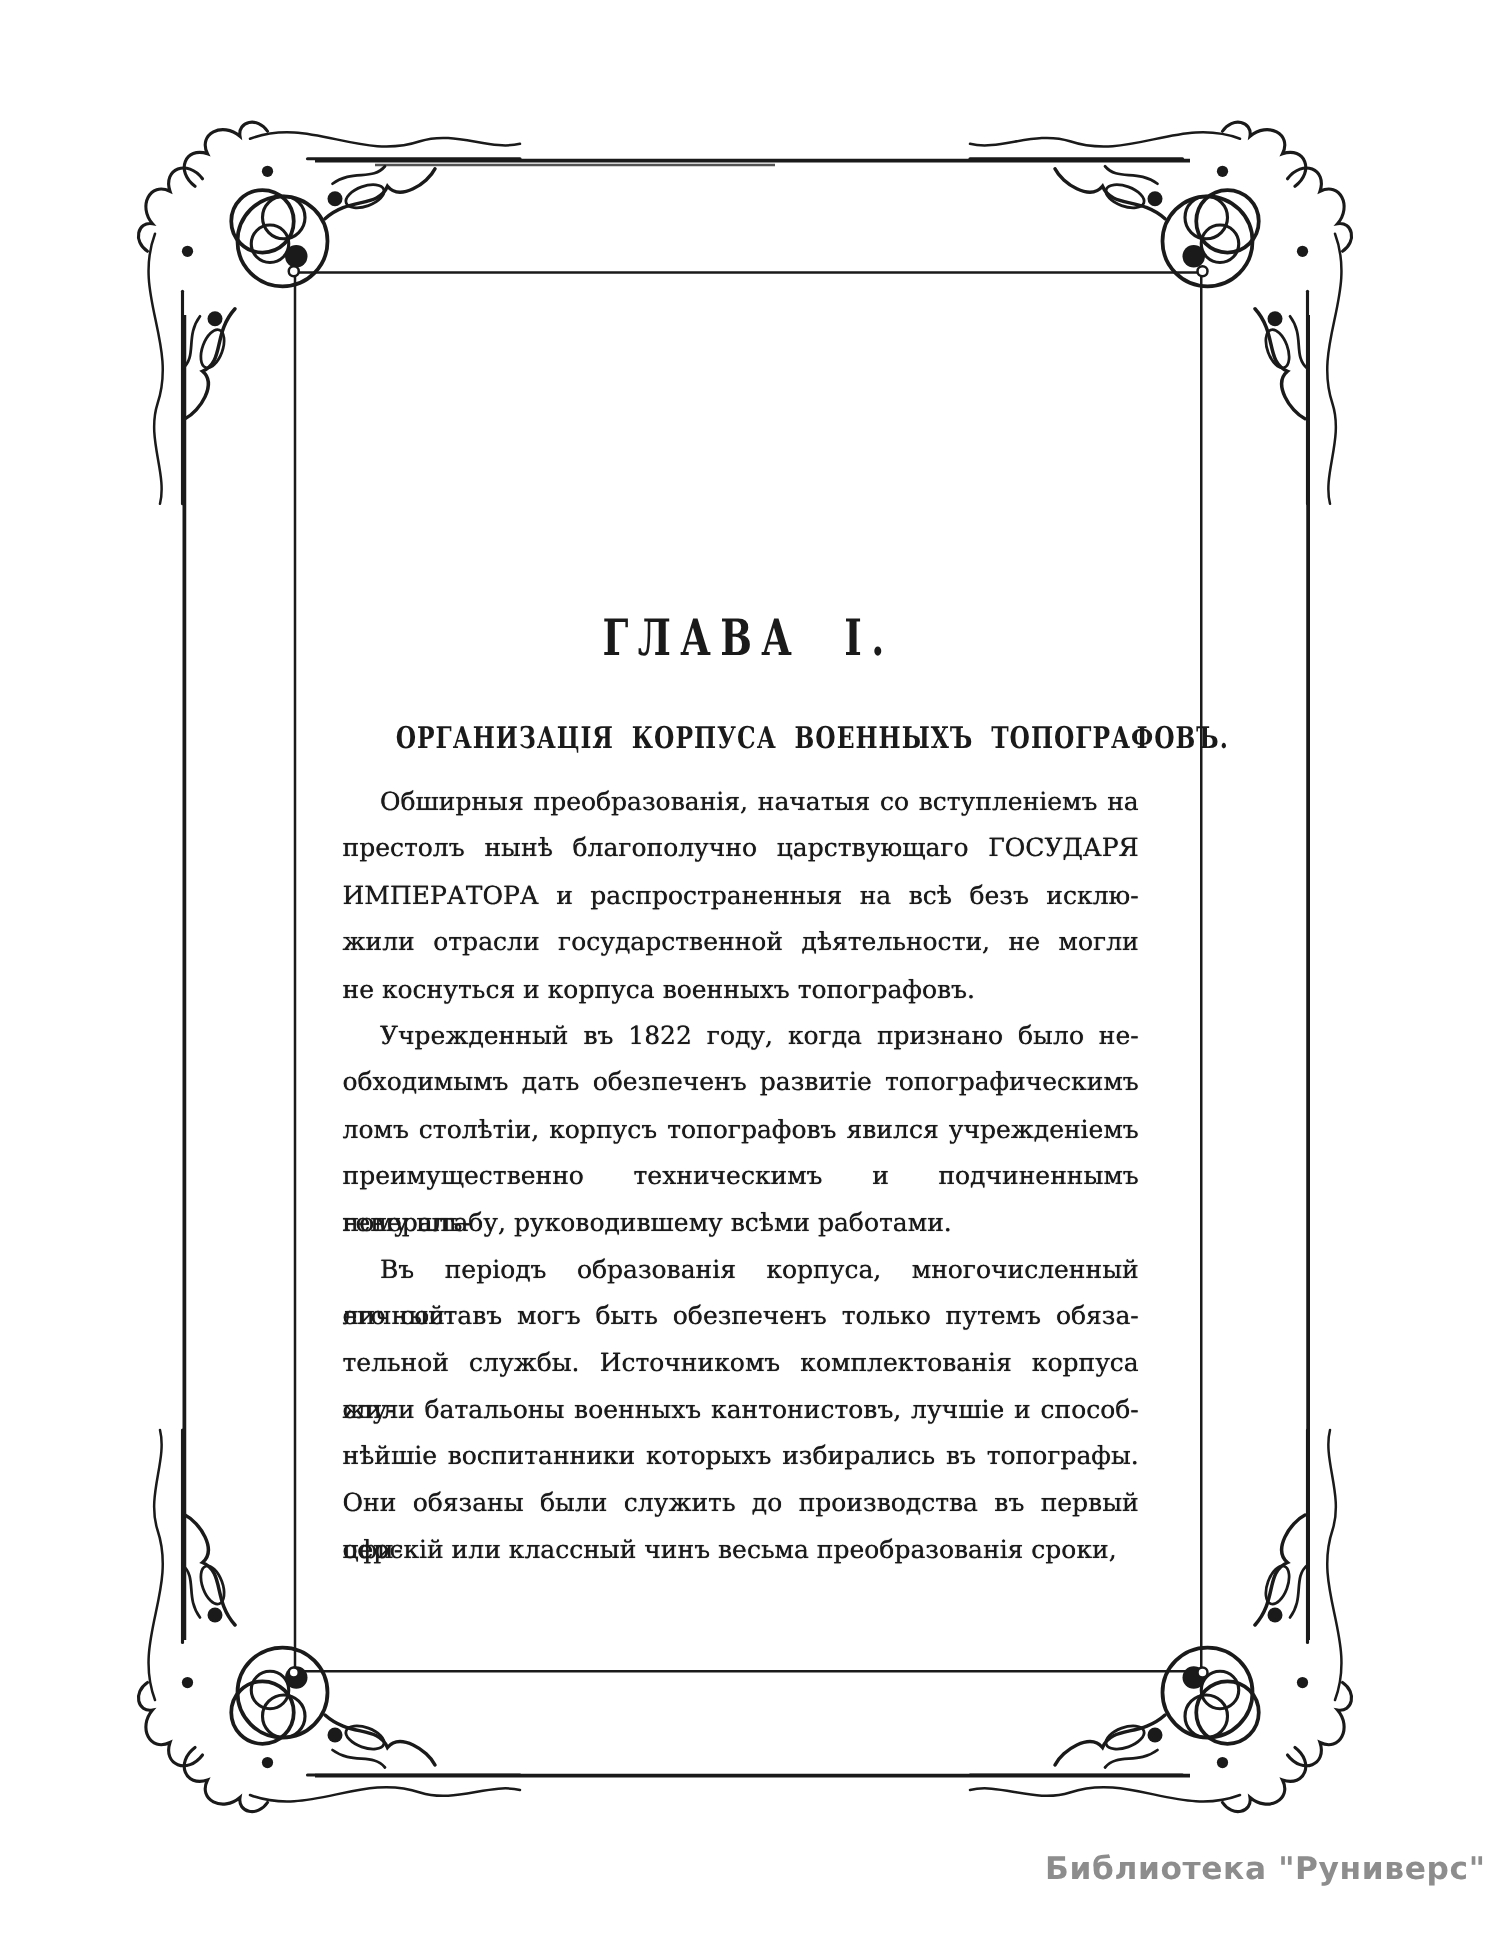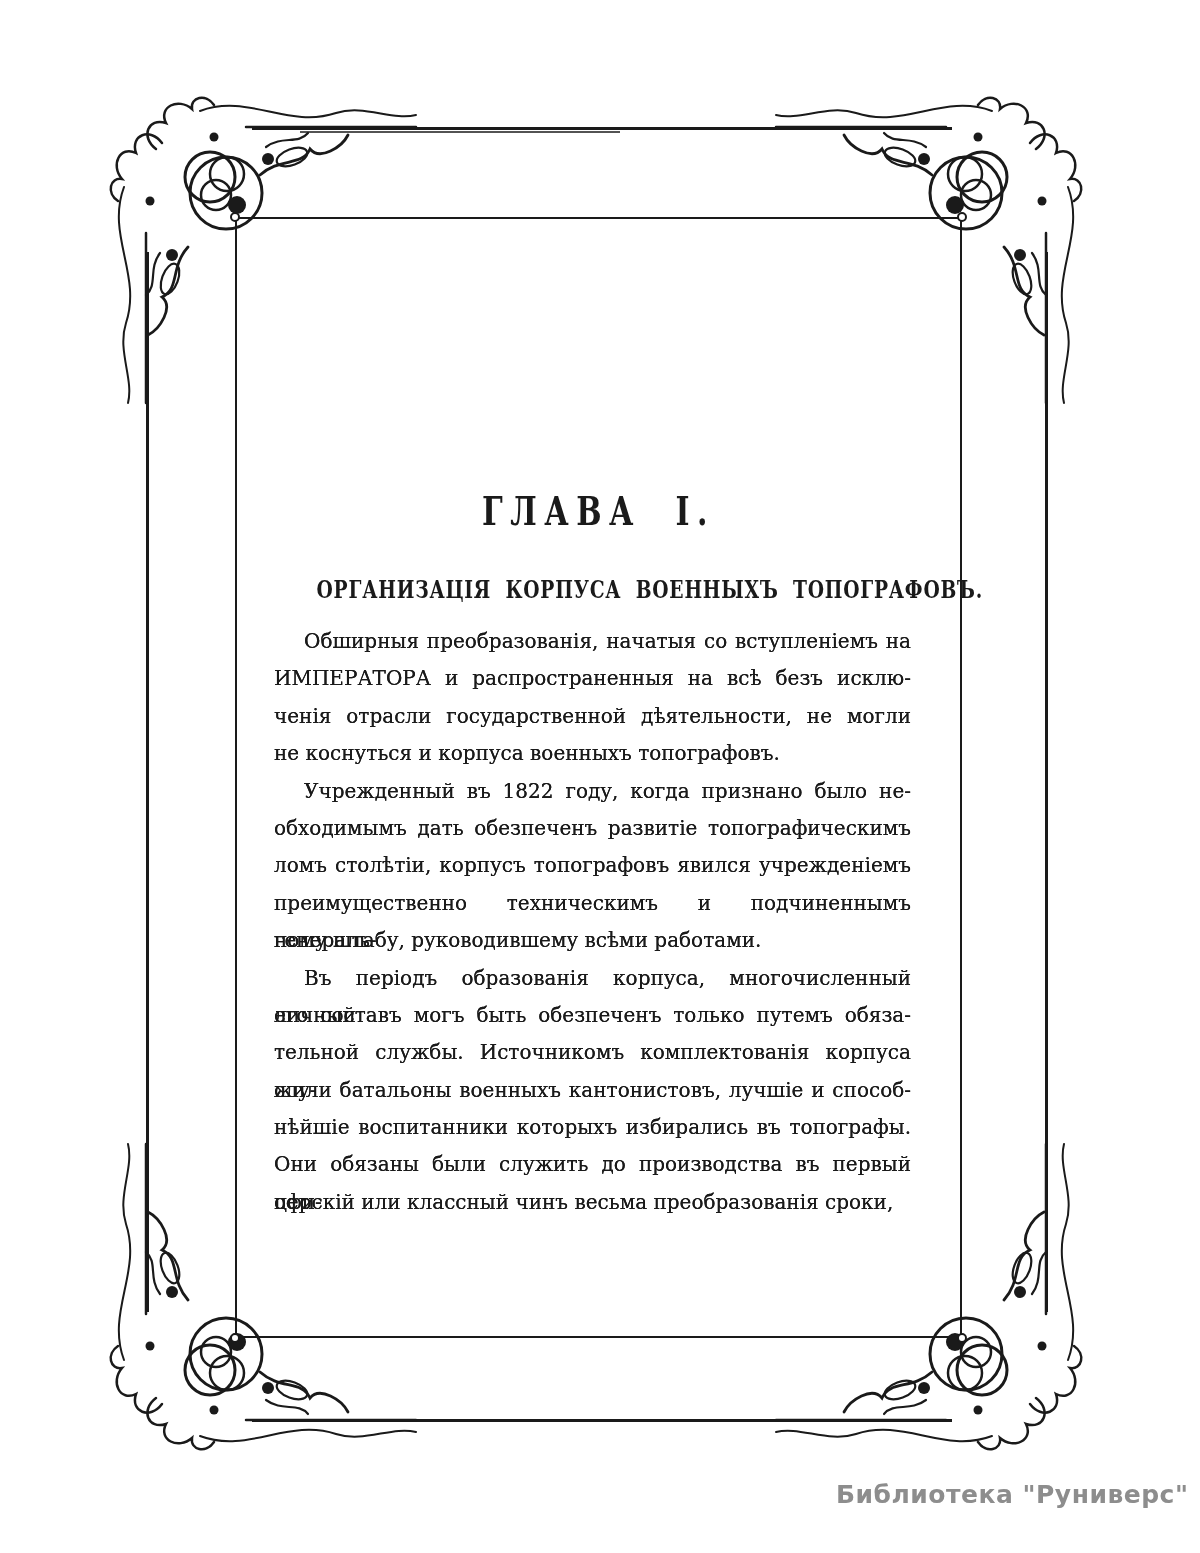--- a/index.html
+++ b/index.html
@@ -122,22 +122,23 @@
     <span class="cdot tl"></span>
     <span class="cdot tr"></span>
     <span class="cdot bl"></span>
     <span class="cdot br"></span>
 
     <div class="chapter">ГЛАВА I.</div>
     <div class="section">ОРГАНИЗАЦІЯ КОРПУСА ВОЕННЫХЪ ТОПОГРАФОВЪ.</div>
     <div class="body-text">
         <div>
           <div class="line indent">Обширныя преобразованія, начатыя со вступленіемъ на</div>
+          <div class="line">престолъ нынѣ благополучно царствующаго ГОСУДАРЯ</div>
           <div class="line">ИМПЕРАТОРА и распространенныя на всѣ безъ исклю-</div>
-          <div class="line">ченія отрасли государственной дѣятельности, не могли</div>
+          <div class="line">жили отрасли государственной дѣятельности, не могли</div>
           <div class="line endline">не коснуться и корпуса военныхъ топографовъ.</div>
         </div>
         <div>
           <div class="line indent">Учрежденный въ 1822 году, когда признано было не-</div>
           <div class="line">обходимымъ дать обезпеченъ развитіе топографическимъ</div>
           <div class="line">ломъ столѣтіи, корпусъ топографовъ явился учрежденіемъ</div>
           <div class="line">преимущественно техническимъ и подчиненнымъ генераль-</div>
           <div class="line endline">ному штабу, руководившему всѣми работами.</div>
         </div>
         <div>

